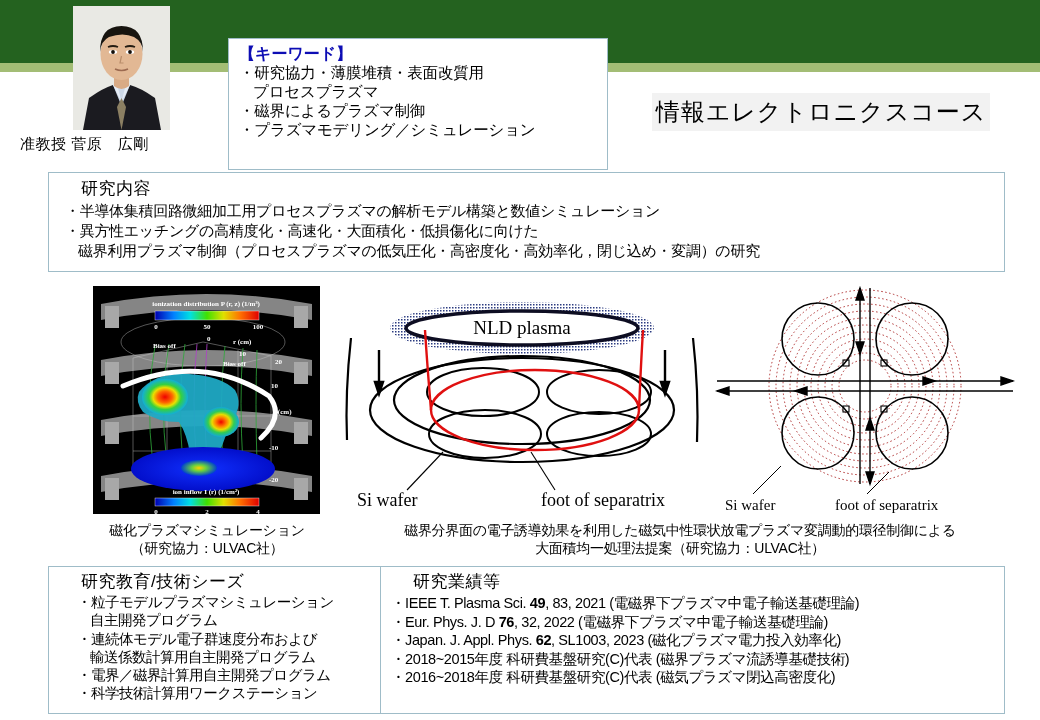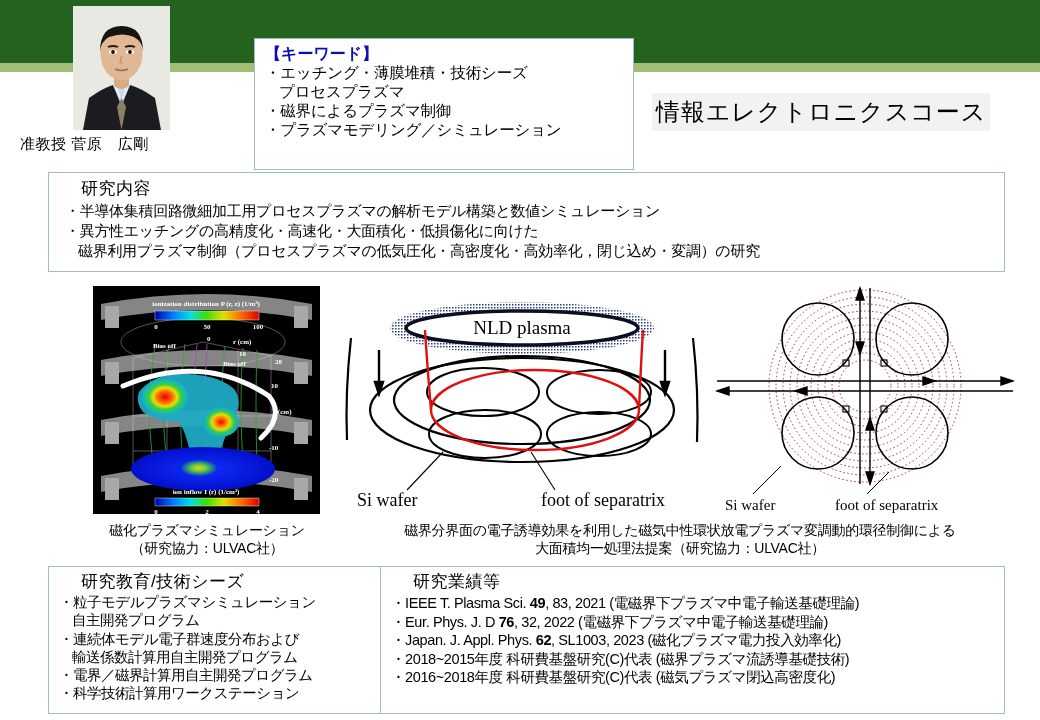--- a/index.html
+++ b/index.html
@@ -25,21 +25,21 @@
   #prof-name{
     left:20px;top:135px;width:205px;
     text-align:left;font-size:15px;color:#000;
     letter-spacing:.5px;white-space:nowrap;
   }
 
   
   #kw-box{
     left:228px;top:38px;width:380px;height:132px;
     background:#ffffff;border:1px solid #9fbcc8;
-    box-sizing:border-box;padding:5px 8px 0 10px;margin-left:26px;
+    box-sizing:border-box;padding:5px 8px 0 10px;
   }
   #kw-title{
     font-size:16px;font-weight:bold;color:#0d0db4;
     letter-spacing:0px;line-height:1.25;
   }
   .kw-line{font-size:15.5px;color:#000;line-height:1.22;letter-spacing:-0.2px;white-space:nowrap;}
   .kw-indent{padding-left:14px;}
 
   
   #course-title{
@@ -68,21 +68,21 @@
   #cap-left{left:62px;top:521px;width:290px;}
   #cap-mid{left:330px;top:521px;width:700px;}
 
   
   #seeds-box{
     left:48px;top:566px;width:362px;height:148px;
     border:1px solid #9fbcc8;background:#fff;box-sizing:border-box;
     padding:3px 0 0 10px;
   }
   #seeds-head{font-size:17px;color:#000;padding-left:22px;margin-bottom:0px;letter-spacing:.5px;}
-  .seeds-line{font-size:14.5px;color:#000;line-height:1.26;letter-spacing:-0.5px;white-space:nowrap;}
+  .seeds-line{font-size:14.5px;color:#000;line-height:1.26;letter-spacing:-0.5px;white-space:nowrap;margin-left:18px;}
   .seeds-indent{padding-left:13px;}
 
   #pubs-box{
     left:380px;top:566px;width:625px;height:148px;
     border:1px solid #9fbcc8;background:#fff;box-sizing:border-box;
     padding:3px 0 0 10px;
   }
   #pubs-head{font-size:17px;color:#000;padding-left:22px;margin-bottom:1px;letter-spacing:.5px;}
   .pub-line{font-size:14.5px;color:#000;line-height:1.28;letter-spacing:-0.4px;white-space:nowrap;}
   .pub-line b{font-weight:bold;}
@@ -121,21 +121,21 @@
     <path d="M52 41 Q57 39 62 41" stroke="#241c12" stroke-width="1.8" fill="none"></path>
 
     <path d="M48.5 50 L47 57 L50.5 57" stroke="#b98d6b" stroke-width="1.2" fill="none"></path>
     <path d="M42 63 Q48.5 66 55 63" stroke="#9c6a50" stroke-width="1.5" fill="none"></path>
   </svg>
 </div>
 <div class="abs" id="prof-name">准教授 菅原　広剛</div>
 
 <div class="abs" id="kw-box">
   <div id="kw-title" style="color: rgb(13, 13, 180);">【キーワード】</div>
-  <div class="kw-line">・エッチング・薄膜堆積・技術シーズ</div>
+  <div class="kw-line">・研究協力・薄膜堆積・表面改質用</div>
   <div class="kw-line kw-indent">プロセスプラズマ</div>
   <div class="kw-line">・磁界によるプラズマ制御</div>
   <div class="kw-line">・プラズマモデリング／シミュレーション</div>
 </div>
 
 <div class="abs" id="course-title">情報エレクトロニクスコース</div>
 
 <div class="abs" id="rc-box">
   <div id="rc-head">研究内容</div>
   <div class="rc-line">・半導体集積回路微細加工用プロセスプラズマの解析モデル構築と数値シミュレーション</div>

